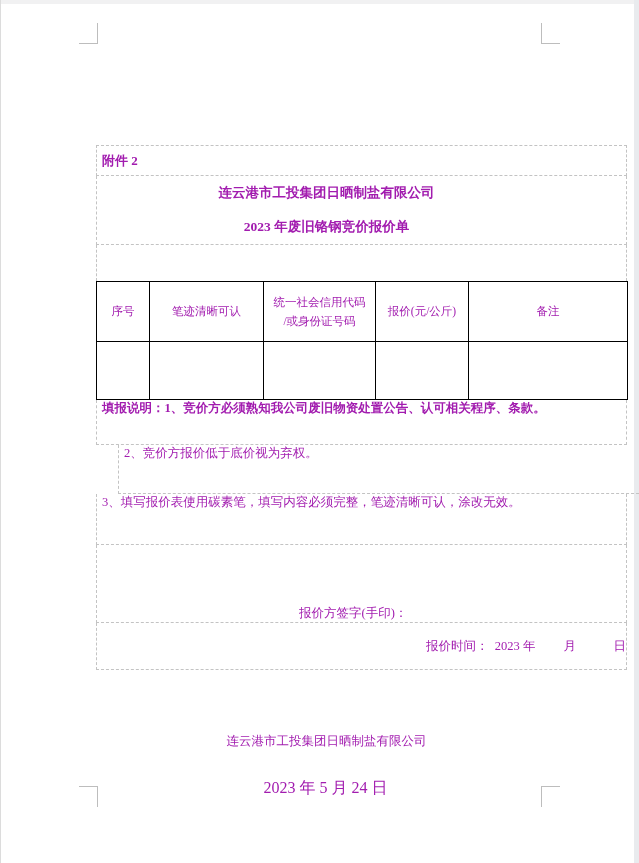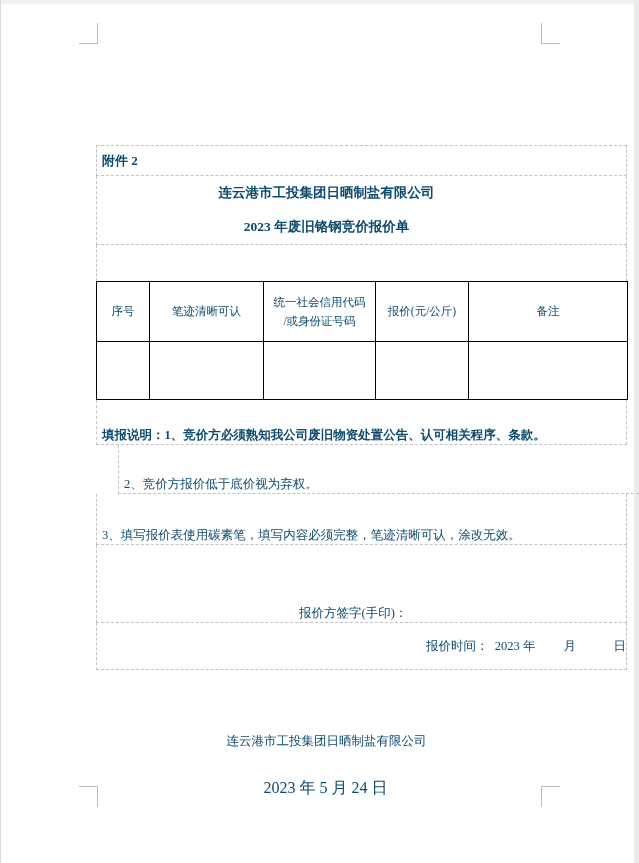--- a/index.html
+++ b/index.html
@@ -1,18 +1,18 @@
 <!DOCTYPE html>
 <html><head>
 <meta charset="utf-8">
 <style>
   html,body { margin:0; padding:0; background:#ffffff; }
   .page {
     position:relative; width:639px; height:863px; background:#ffffff;
-    font-family:"Liberation Serif","DejaVu Sans",serif; color:#0c4a6e;
+    font-family:"Liberation Serif","DejaVu Sans",serif; color:#a21caf;
     overflow:hidden;
   }
   
   .edge-top    { position:absolute; left:0; top:0; width:100%; height:4px; background:#f1f1f2; }
   .edge-right  { position:absolute; right:0; top:0; width:5px; height:100%; background:#e9ebee; }
   .edge-left   { position:absolute; left:0; top:0; width:1px; height:100%; background:#dcdcdc; }
 
   
   .cropmark { position:absolute; width:18px; height:20px; }
   .cm-tl { left:79px;  top:23px;  border-right:1px solid #bdbdbd; border-bottom:1px solid #bdbdbd; }
@@ -24,21 +24,21 @@
   .content { position:absolute; left:96px; top:145px; width:531px; }
   .sec { box-sizing:border-box; width:531px;
          border-left:1px dashed #c3c3c3; border-right:1px dashed #c3c3c3; }
   .sec-attachment { height:31px; border-top:1px dashed #c3c3c3; border-bottom:1px dashed #c3c3c3;
                     display:flex; align-items:center; padding-left:5px;
                     font-weight:bold; font-size:13px; }
   .sec-title { height:69px; border-bottom:1px dashed #c3c3c3; text-align:center;
                font-weight:bold; font-size:13.5px; line-height:34px;
                padding-right:70px; box-sizing:border-box; }
   .sec-gap { height:36px; }
-  .sec-note { display:flex; align-items:flex-end; padding-left:5px; font-size:12.5px;
+  .sec-note { display:flex; align-items:flex-start; padding-left:5px; font-size:12.5px;
               border-bottom:1px dashed #c3c3c3; box-sizing:border-box; }
   .sec-note1 { height:45px; font-weight:bold; }
   .sec-note2 { height:49px;margin-left:22px; }
   .sec-note3 { height:51px; }
   .sec-sign { height:78px; border-bottom:1px dashed #c3c3c3; display:flex; align-items:flex-end;
               padding-left:202px; font-size:12.5px; box-sizing:border-box; }
   .sec-time { height:47px; border-bottom:1px dashed #c3c3c3; display:flex; align-items:center;
               padding-left:286px; font-size:12.5px; white-space:pre; box-sizing:border-box;justify-content:flex-end; }
 
   

